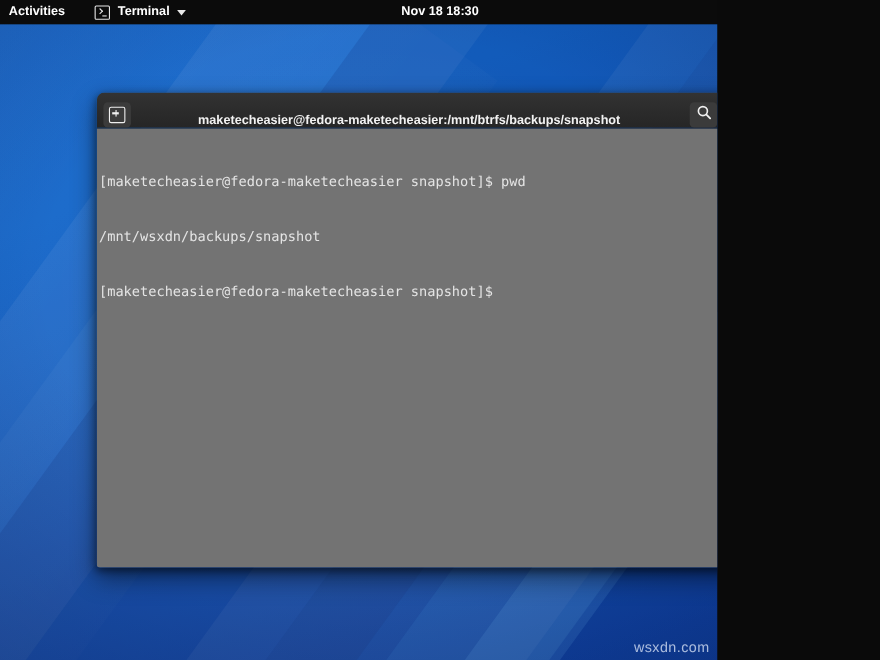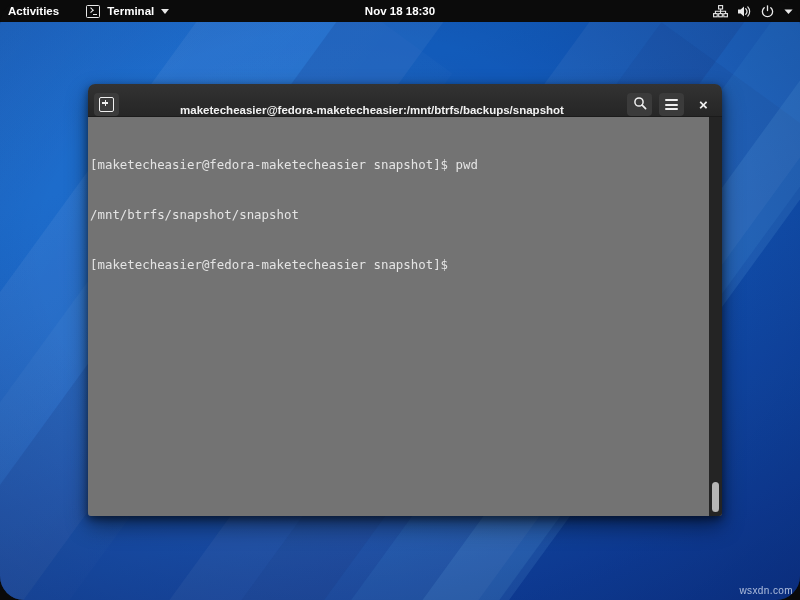--- a/index.html
+++ b/index.html
@@ -8,24 +8,23 @@
     padding: 0;
     width: 800px;
     height: 600px;
     overflow: hidden;
     background: #0a0a0a;
     font-family: "Liberation Sans", sans-serif;
   }
 
   #screen {
     position: relative;
-    width: 800px;
+    width: 652px;
     height: 600px;
     overflow: hidden;
-    border-radius: 24px;
   }
 
   
   .wallpaper {
     position: absolute;
     left: 0;
     top: 22px;
     width: 800px;
     height: 578px;
     background:
@@ -290,21 +289,21 @@
     background: #b6b6b6;
     border-radius: 4px;
   }
 
   
   .watermark {
     position: absolute;
     right: 7px;
     bottom: 4px;
     color: rgba(215,225,245,0.78);
-    font-size: 10px;
+    font-size: 13px;
     letter-spacing: 0.4px;
     z-index: 60;
     font-family: "Liberation Sans", sans-serif;
   }
 </style>
 </head>
 <body>
 
 <div id="screen">
 
@@ -391,21 +390,21 @@
         </div>
         <div class="tb-btn flat">
           <span class="close-x">×</span>
         </div>
       </div>
     </div>
 
     <div class="term-body">
       <div class="term-text">
         <div class="term-line">[maketecheasier@fedora-maketecheasier snapshot]$ pwd</div>
-        <div class="term-line">/mnt/btrfs/snapshot/snapshot</div>
+        <div class="term-line">/mnt/wsxdn/backups/snapshot</div>
         <div class="term-line">[maketecheasier@fedora-maketecheasier snapshot]$ </div>
       </div>
       <div class="scrollbar-track">
         <div class="scrollbar-thumb"></div>
       </div>
     </div>
 
   </div>
 
   <div class="watermark">wsxdn.com</div>

